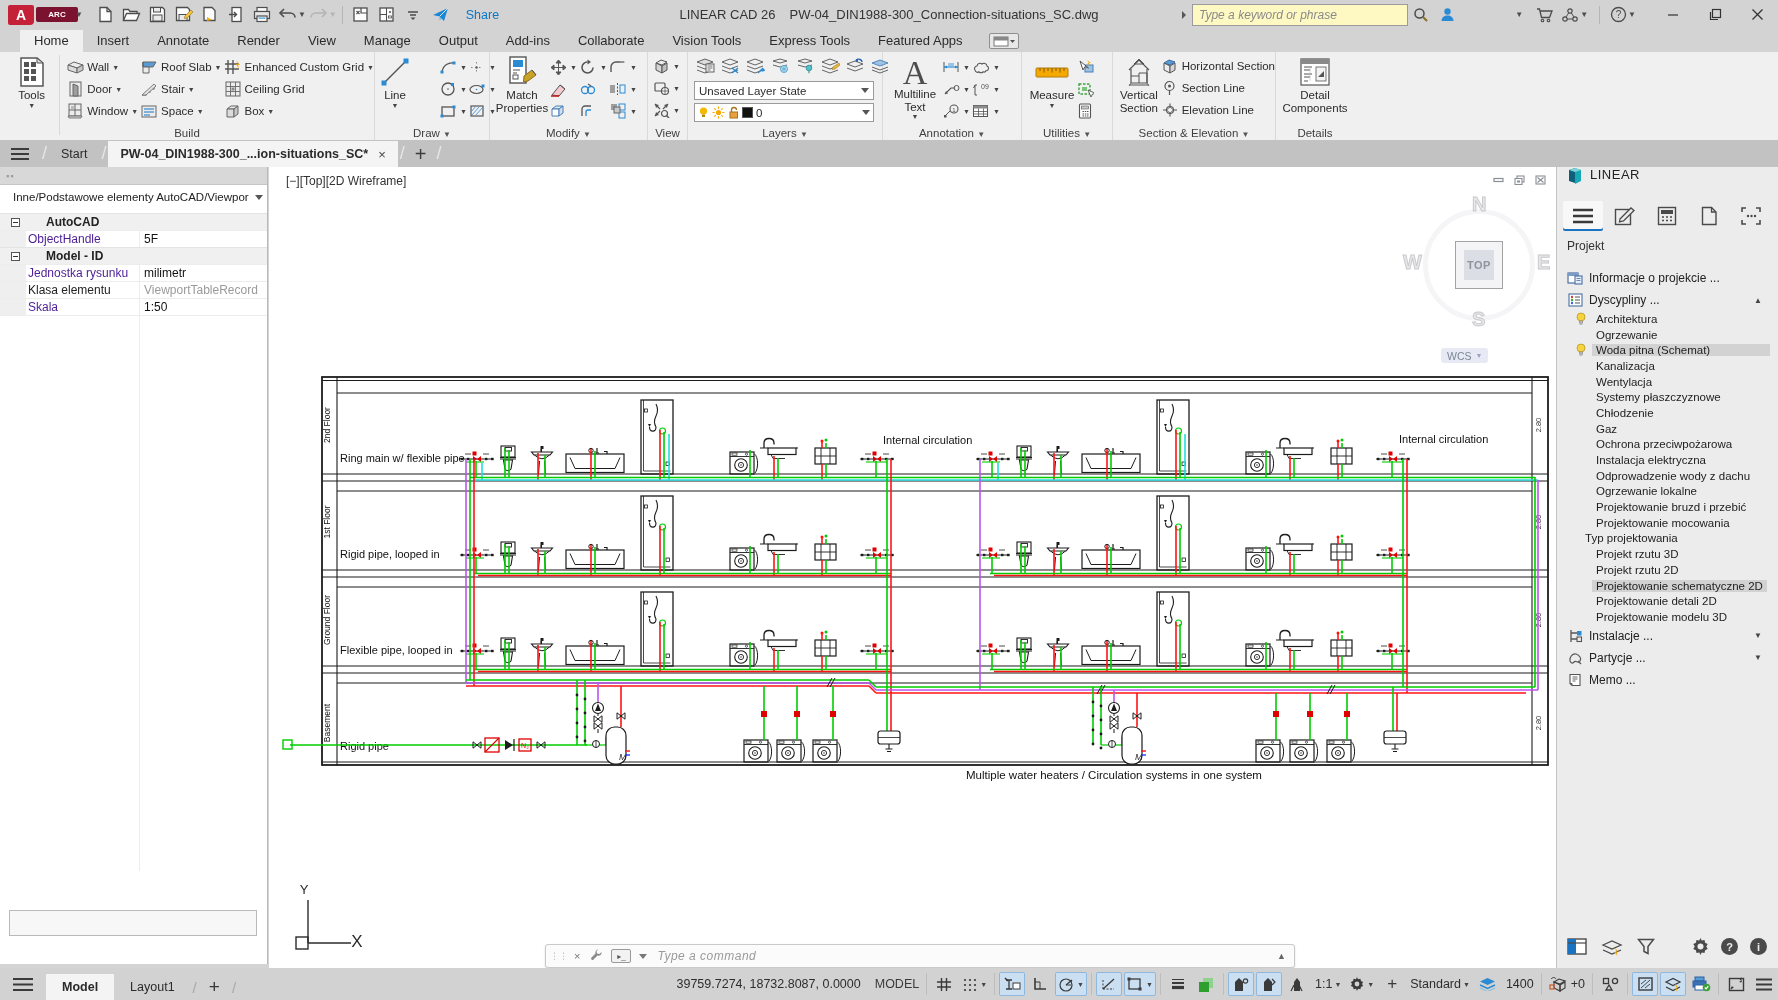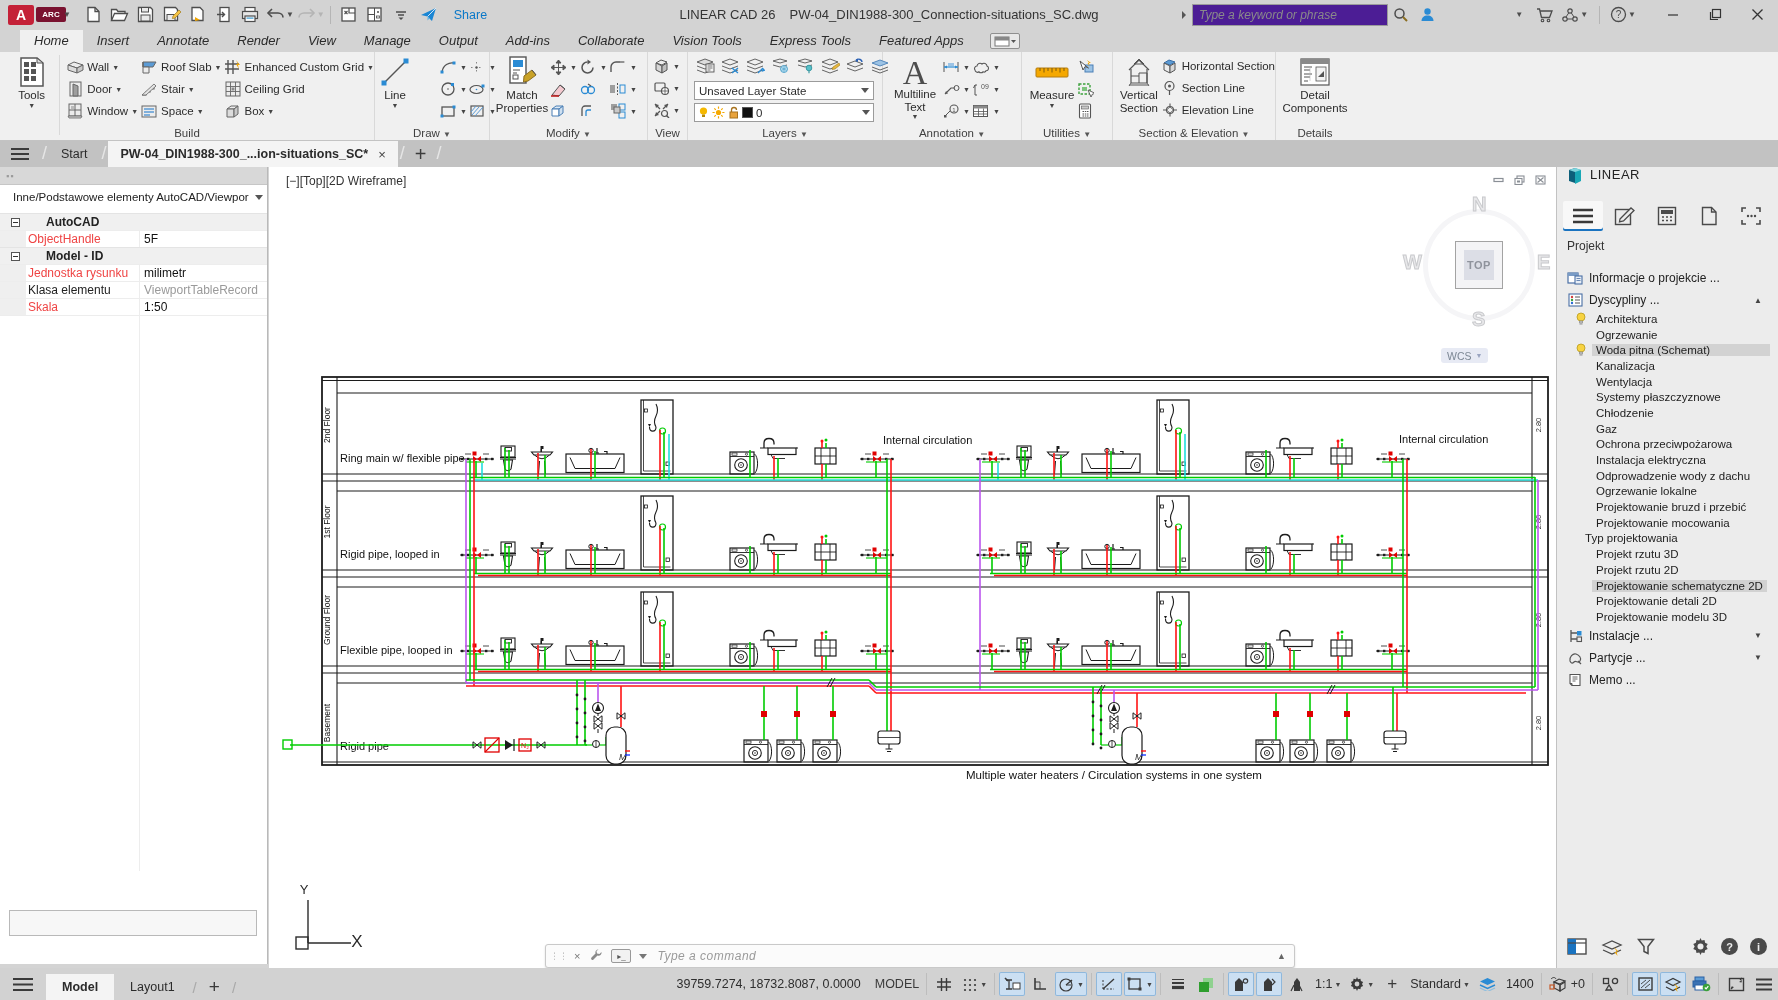--- a/index.html
+++ b/index.html
@@ -4,37 +4,37 @@
 <style>
   * { margin:0; padding:0; box-sizing:border-box; }
   html,body { width:1778px; height:1000px; overflow:hidden; }
   body { font-family:"Liberation Sans",sans-serif; font-size:12px; color:#2b2b2b; background:#d4d4d4; }
   #app { position:relative; width:1778px; height:1000px; }
 
   
   #titlebar { position:absolute; left:0; top:0; width:1778px; height:29px; background:#d3d3d3; display:flex; align-items:center; }
   .appbtn { display:flex; align-items:center; margin-left:8px; }
   .appbadge { width:26px; height:20px; background:#c42138; color:#fff; font-weight:bold; font-size:14px; display:flex; align-items:center; justify-content:center; border-radius:2px 2px 4px 2px; }
-  .appbadge2 { width:30px; height:15px; background:#7a1230; color:#fff; font-weight:bold; font-size:8px; display:flex; align-items:center; justify-content:center; margin-left:2px; border-radius:2px; }
+  .appbadge2 { width:42px; height:15px; background:#7a1230; color:#fff; font-weight:bold; font-size:8px; display:flex; align-items:center; justify-content:center; margin-left:2px; border-radius:2px; }
   .qat { display:flex; align-items:center; margin-left:10px; }
   .qat-btn { width:26px; height:24px; display:flex; align-items:center; justify-content:center; color:#4d4d4d; }
   .qat-btn svg { display:block; }
   .qat-sep { width:1px; height:18px; background:#b5b5b5; margin:0 5px; }
   .qat-dd { font-size:8px; color:#4d4d4d; margin-left:-3px; }
   .share { display:flex; align-items:center; color:#0a78c8; font-size:12.5px; margin-left:6px; }
   #title-center { position:absolute; left:0; right:0; top:0; height:29px; display:flex; align-items:center; justify-content:center; pointer-events:none; font-size:13px; color:#333; }
   #title-center b { font-weight:normal; margin-left:14px; }
   #search-area { position:absolute; left:1180px; top:3px; height:23px; display:flex; align-items:center; }
-  #search-box { width:196px; height:22px; background:#4c1d95; border:1px solid #9b9b9b; font-size:12px; font-style:italic; color:#8a8a8a; padding:0 6px; display:flex; align-items:center; }
+  #search-box { width:216px; height:22px; background:#fef9c3; border:1px solid #9b9b9b; font-size:12px; font-style:italic; color:#8a8a8a; padding:0 6px; display:flex; align-items:center; }
   #title-right { position:absolute; right:0; top:0; height:29px; display:flex; align-items:center; }
   .tr-btn { width:26px; height:26px; display:flex; align-items:center; justify-content:center; color:#4c4c4c; }
   .winbtn { width:42px; height:29px; display:flex; align-items:center; justify-content:center; color:#333; }
 
   
-  #tabrow { position:absolute; left:0; top:29px; width:1778px; height:23px; background:#d3d3d3; display:flex; align-items:flex-end; padding-left:20px;font-style:italic; }
+  #tabrow { position:absolute; left:0; top:29px; width:1778px; height:23px; background:#d3d3d3; display:flex; align-items:flex-end; padding-left:20px; }
   .rtab { padding:3px 14px 4px 14px; font-size:13px; color:#2b2b2b; cursor:default; }
   .rtab.active { background:#f0f0f0; }
   .rtab-extra { margin-left:12px; margin-bottom:3px; width:30px; height:16px; border:1px solid #8f8f8f; border-radius:2px; background:#e8e8e8; display:flex; align-items:center; justify-content:center; font-size:8px; color:#444; }
 
   
   #ribbon { position:absolute; left:0; top:52px; width:1778px; height:89px; background:#f0f0f0; border-bottom:1px solid #c3c3c3; display:flex; }
   .rpanel { position:relative; height:88px; border-right:1px solid #d9d9d9; padding-top:3px; }
   .rpanel-label { position:absolute; bottom:1px; left:0; right:0; text-align:center; font-size:11.5px; color:#3f3f3f; white-space:nowrap; }
   .rpanel-label .dd { font-size:8px; color:#555; }
   .bigbtn { display:inline-flex; flex-direction:column; align-items:center; justify-content:flex-start; width:50px; height:66px; margin:0 1px; text-align:center; font-size:11.5px; color:#2b2b2b; line-height:1.1; }
@@ -71,21 +71,21 @@
   .lp-row2 { display:flex; align-items:center; height:24px; padding:0 4px 0 13px; font-size:11.5px; color:#222; }
   .lp-row2 .txt { flex:1; white-space:nowrap; overflow:hidden; }
   .ddarrow { width:0; height:0; border-left:4px solid transparent; border-right:4px solid transparent; border-top:5px solid #555; margin-left:6px; flex:none; }
   #propgrid { margin-top:4px; font-size:12px; }
   .pg-group { display:flex; align-items:center; height:17px; background:#f0f0f0; border-top:1px solid #e4e4e4; }
   .pg-collapse { width:9px; height:9px; border:1px solid #555; margin:0 6px 0 11px; position:relative; background:#fff; flex:none; }
   .pg-collapse:before { content:""; position:absolute; left:1px; right:1px; top:3px; height:1px; background:#333; }
   .pg-gname { font-weight:bold; color:#222;margin-left:20px; }
   .pg-row { display:flex; height:17px; border-top:1px solid #ededed; }
   .pg-gutter { width:26px; background:#efefef; flex:none; }
-  .pg-label { width:114px; padding-left:2px; color:#ef4444; border-right:1px solid #ededed; display:flex; align-items:center; flex:none; }
+  .pg-label { width:114px; padding-left:2px; color:#4c1d95; border-right:1px solid #ededed; display:flex; align-items:center; flex:none; }
   .pg-label.dark { color:#222; }
   .pg-value { flex:1; padding-left:4px; color:#111; display:flex; align-items:center; }
   .pg-value.gray { color:#9a9a9a; }
   #pg-rest { display:flex; height:556px; border-top:1px solid #ededed; }
   #lp-descbox { position:absolute; left:9px; right:10px; bottom:28px; height:26px; background:#f7f7f7; border:1px solid #b9b9b9; }
 
   
   #canvas { position:absolute; left:269px; top:0; width:1287px; height:801px; background:#fff; overflow:hidden; }
   #vplabel { position:absolute; left:17px; top:7px; font-size:12px; color:#333; }
   #vpbtns { position:absolute; right:10px; top:8px; display:flex; gap:10px; color:#8a8f96; }

